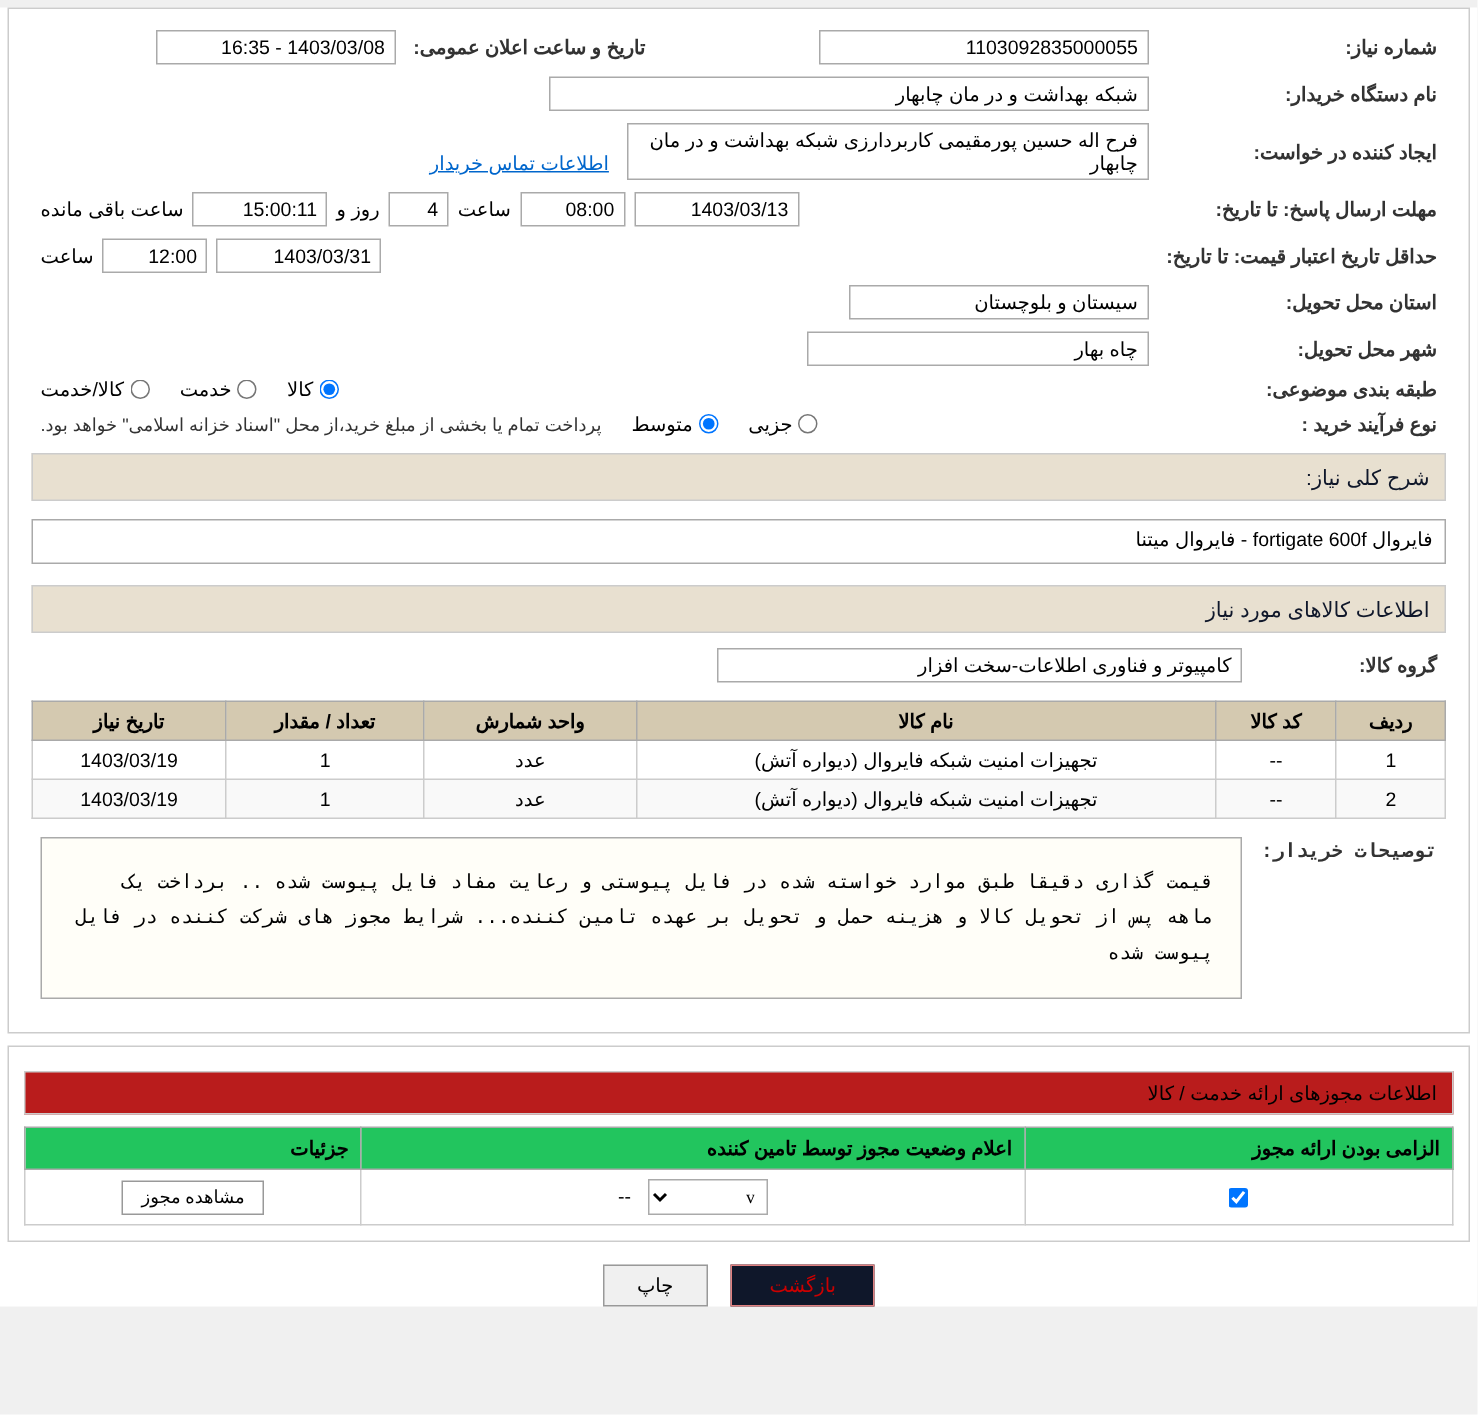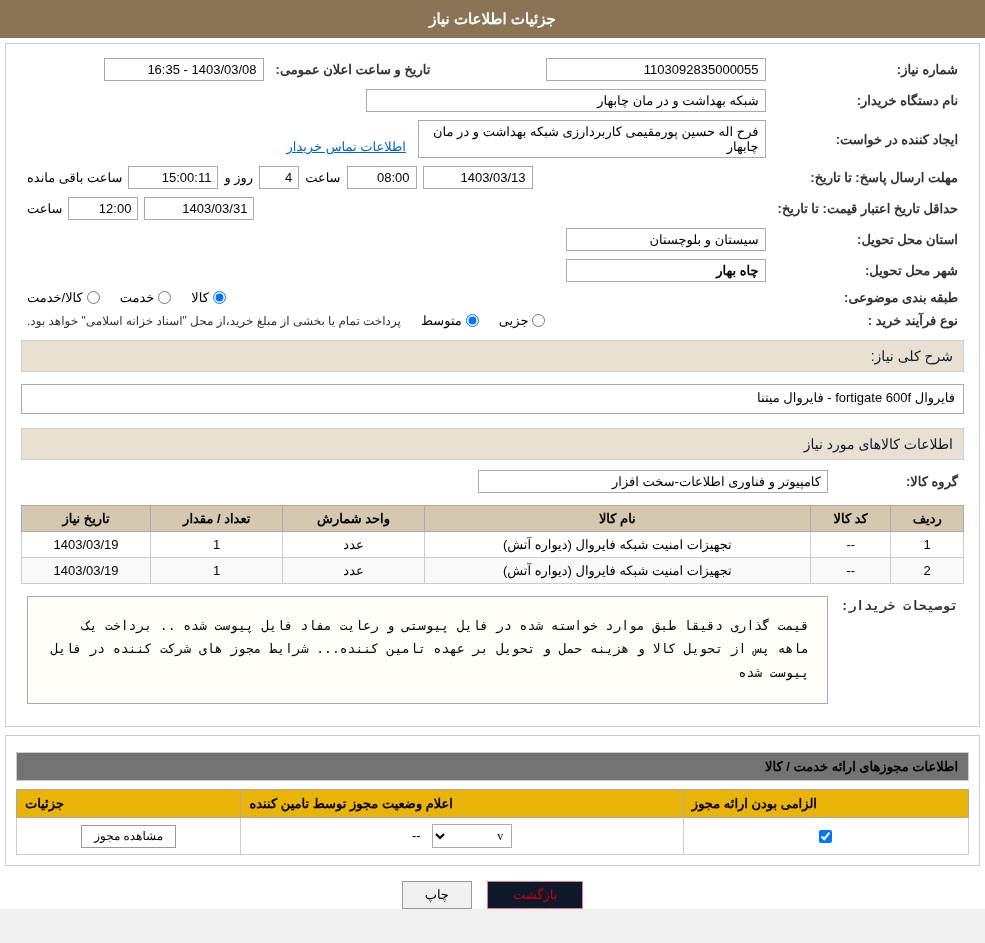--- a/index.html
+++ b/index.html
@@ -128,24 +128,24 @@
       border: 1px solid #ccc;
       margin: 8px 5px;
       padding: 10px;
     }
     .permits-table {
       width: 100%;
       border-collapse: collapse;
       margin-top: 8px;
     }
     .permits-table th {
-      background: #eab308;
+      background: #22c55e;
       border: 1px solid #aaa;
       padding: 6px 8px;
-      text-align: left;
+      text-align: right;
       font-weight: bold;
     }
     .permits-table td {
       border: 1px solid #ccc;
       padding: 6px 8px;
       text-align: center;
       vertical-align: middle;
     }
     .btn-view {
       background: #fff;
@@ -194,34 +194,33 @@
     .row-flex {
       display: flex;
       align-items: center;
       gap: 6px;
       flex-direction: row-reverse;
     }
     .inline-label {
       white-space: nowrap;
     }
     .permits-section-title {
-      background: #737373;
+      background: #b91c1c;
       border: 1px solid #ccc;
       padding: 6px 10px;
-      font-weight: bold;
+      font-weight: normal;
       text-align: right;
       margin: 6px 0 4px 0;
     }
   </style>
 </head>
 <body>
 
 <div class="page-wrapper">
 
-  <div class="header-bar">جزئیات اطلاعات نیاز</div>
 
   <div class="main-content">
 
     <table class="info-table">
       <tbody>
           <tr>
         <td class="label-cell">شماره نیاز:</td>
         <td class="value-cell">
           <span class="input-box input-wide">1103092835000055</span>
         </td>
@@ -269,21 +268,21 @@
       </tr>
       <tr>
         <td class="label-cell">استان محل تحویل:</td>
         <td class="value-cell" colspan="3">
           <span class="input-box" style="width:200px;">سیستان و بلوچستان</span>
         </td>
       </tr>
       <tr>
         <td class="label-cell">شهر محل تحویل:</td>
         <td class="value-cell" colspan="3">
-          <span class="input-box" style="width:200px;font-weight:bold;">چاه بهار</span>
+          <span class="input-box" style="width:228px;">چاه بهار</span>
         </td>
       </tr>
       <tr>
         <td class="label-cell">طبقه بندی موضوعی:</td>
         <td class="value-cell" colspan="3">
           <div class="radio-row">
             <div class="radio-item">
               <input type="radio" name="category" style="">
               <span>کالا/خدمت</span>
             </div>

